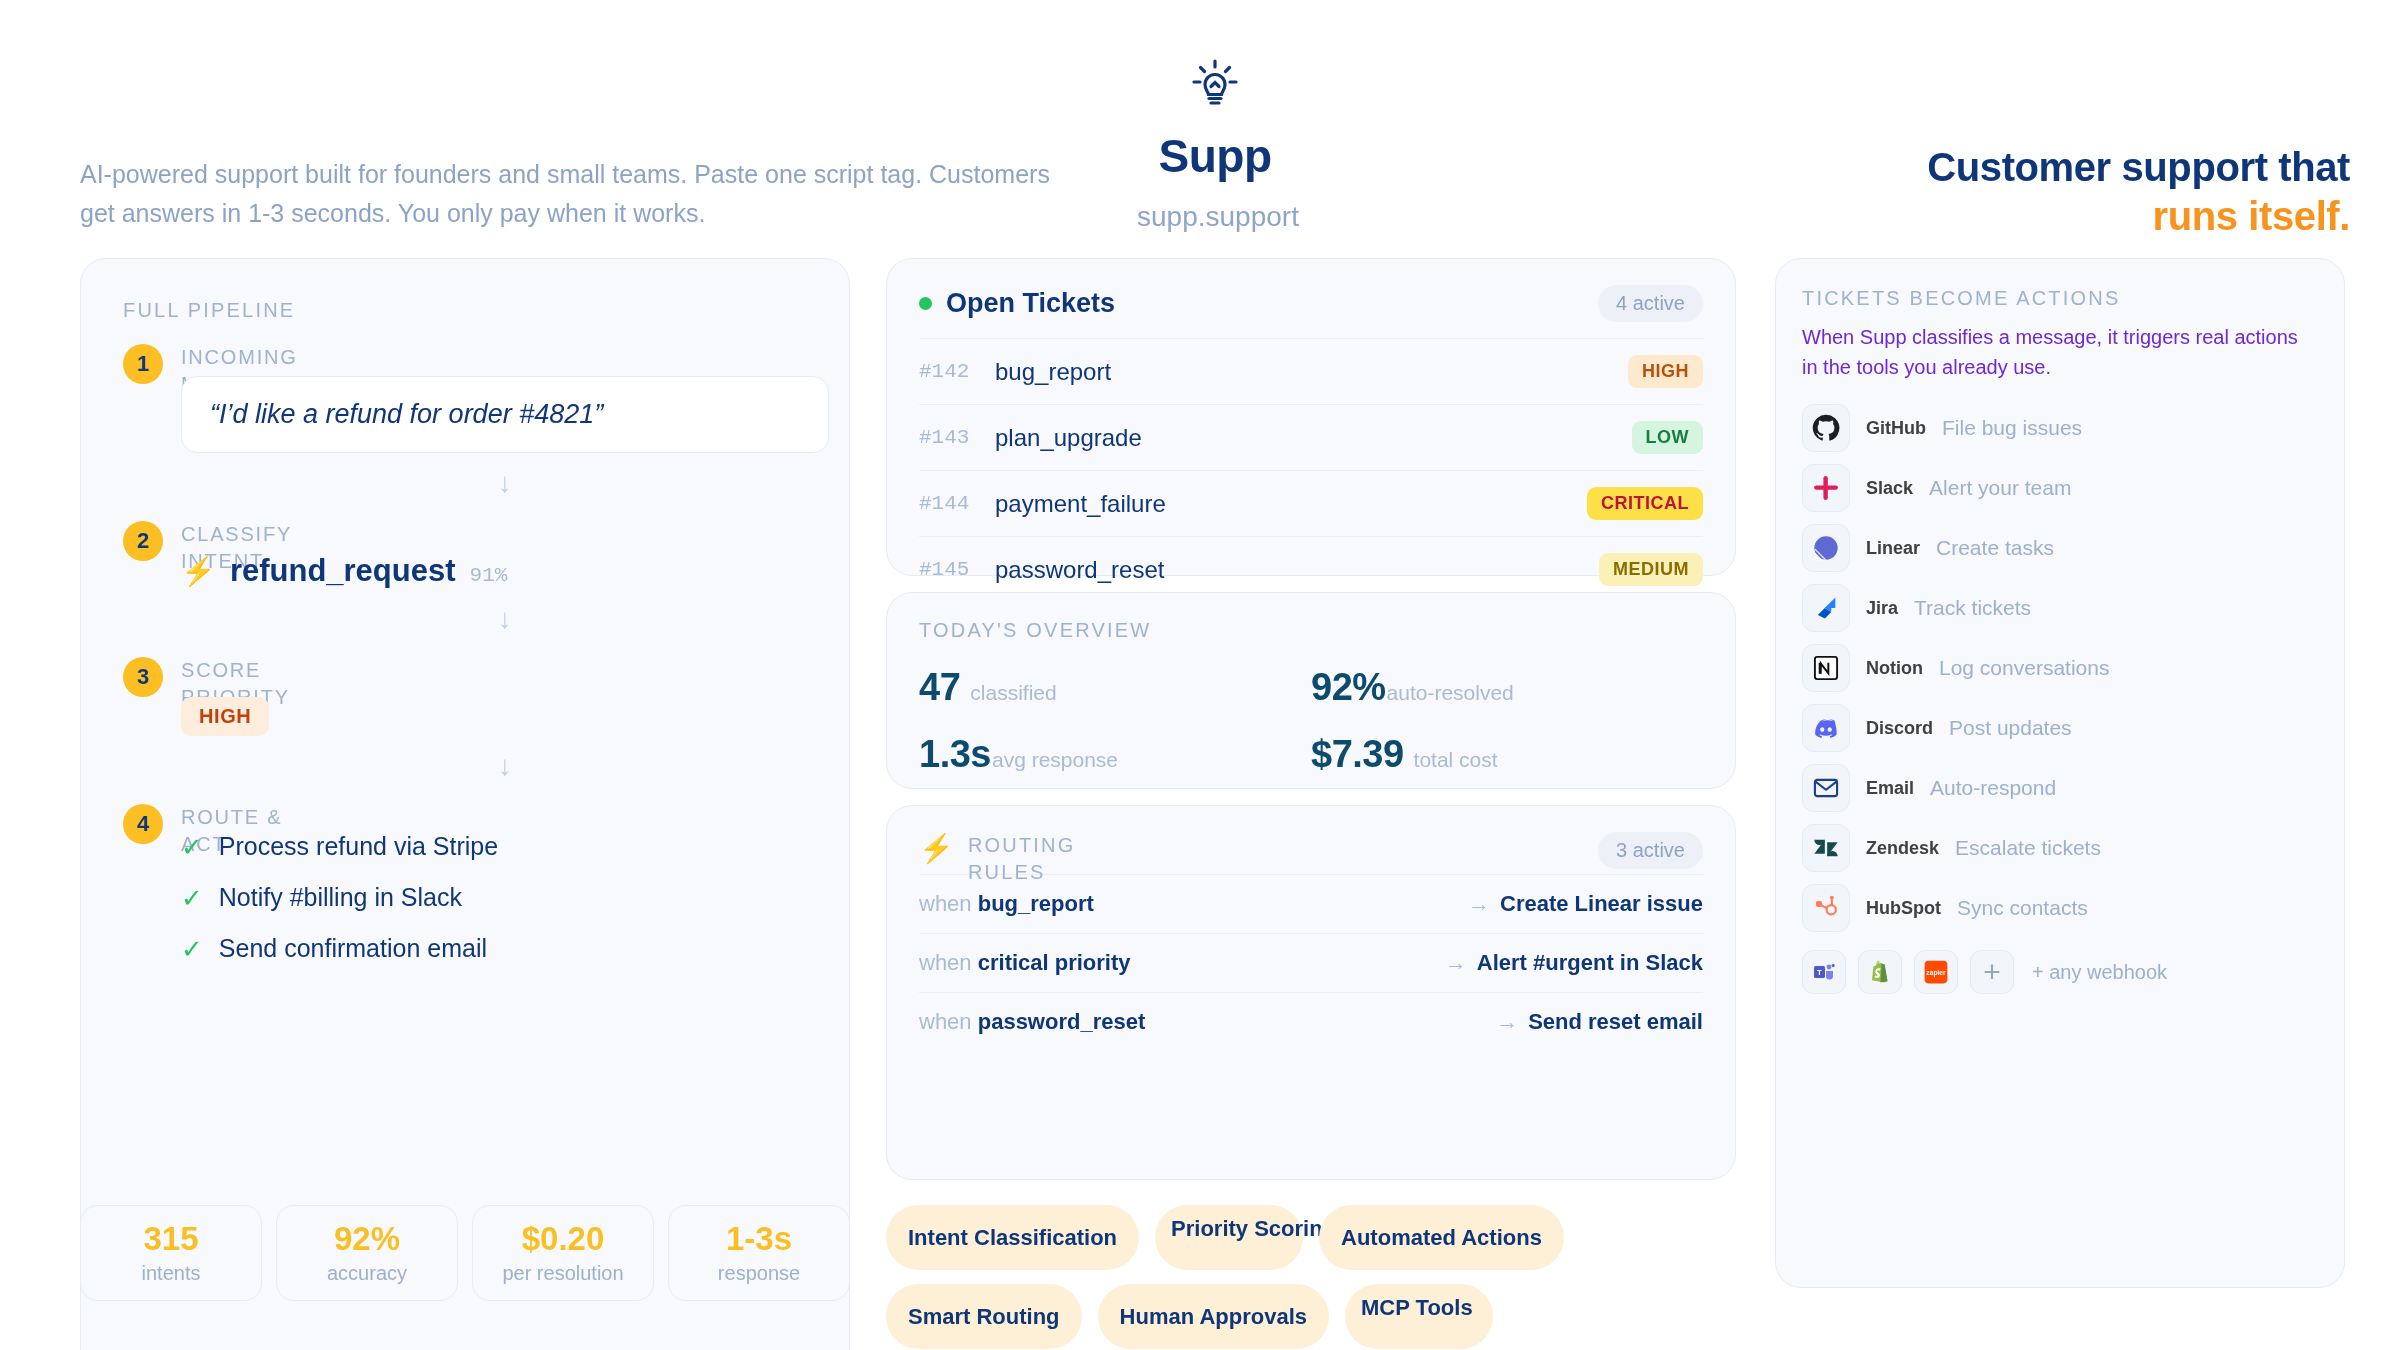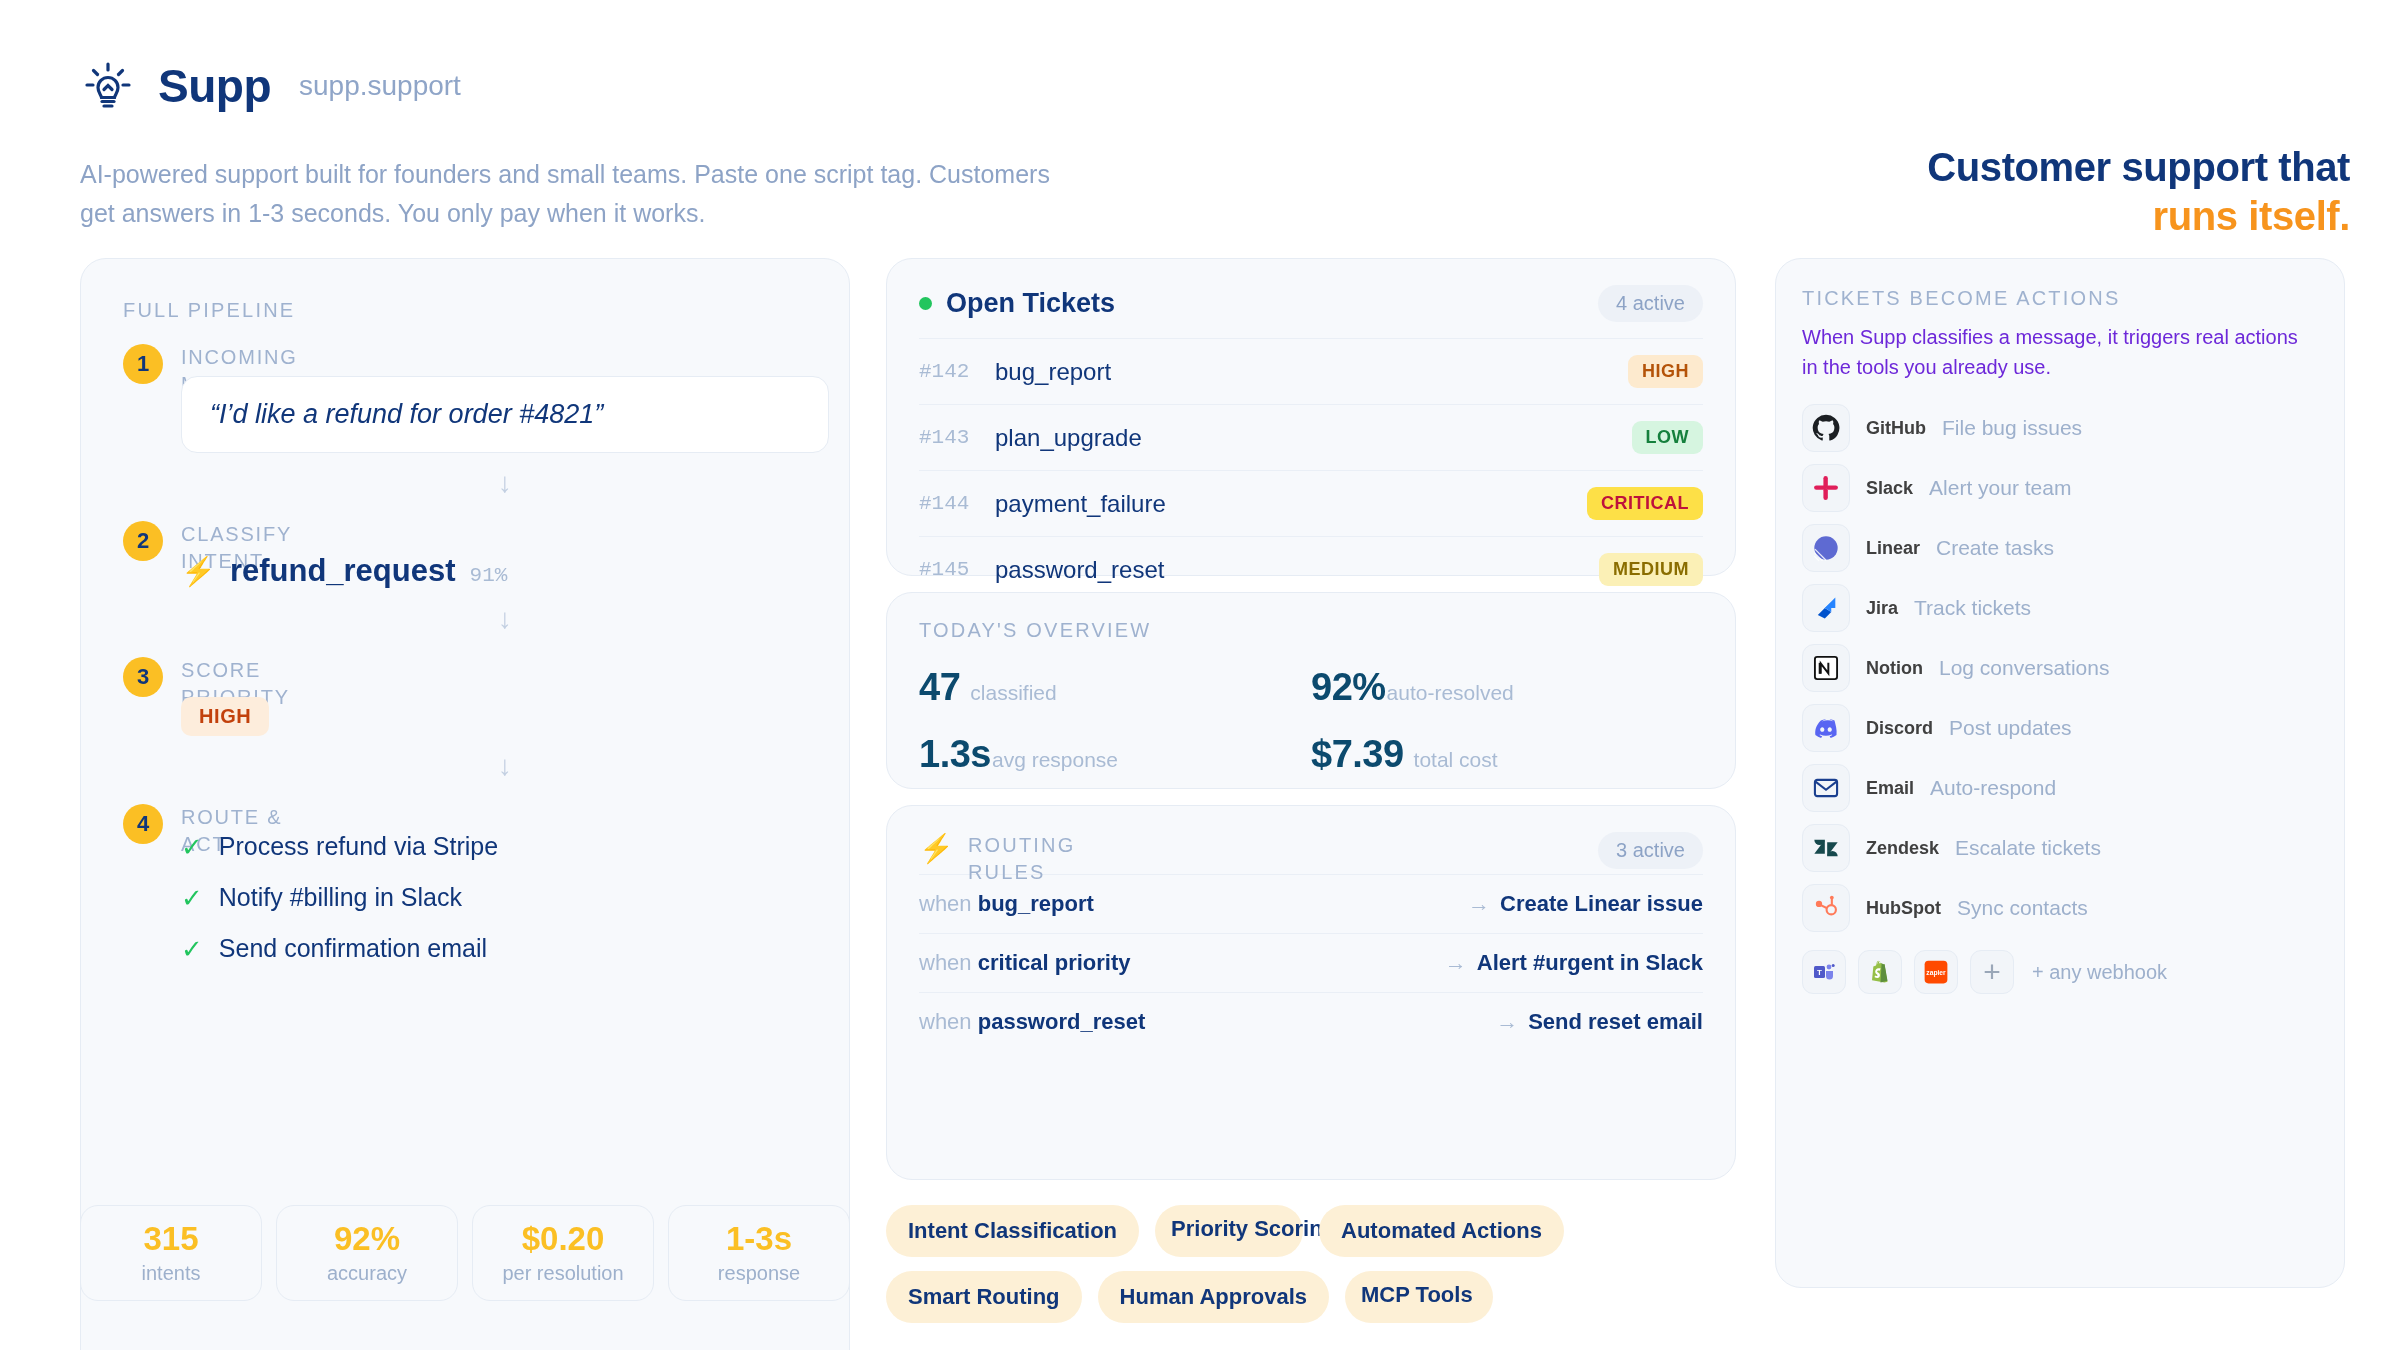--- a/index.html
+++ b/index.html
@@ -6,21 +6,21 @@
   html, body {
     width: 2400px; height: 1350px;
     background: #ffffff;
     font-family: "Liberation Sans", sans-serif;
     overflow: hidden;
   }
   .page { position: relative; width: 2400px; height: 1350px; }
 
   
   .header { position: absolute; left: 80px; top: 55px; width: 2270px; }
-  .brand-row { display: flex; align-items: center; gap: 22px; height: 62px; }
+  .brand-row { display: flex; align-items: center; gap: 22px; height: 62px; flex-direction: column; }
   .logo-icon { width: 56px; height: 56px; flex: none; }
   .brand-name {
     font-size: 46px; font-weight: bold; color: #10367a;
     letter-spacing: -0.5px; line-height: 1;
   }
   .brand-domain { font-size: 28px; color: #8fa5c8; margin-left: 6px; }
   .tagline {
     position: absolute; left: 0; top: 100px; width: 1000px;
     font-size: 25px; line-height: 1.55; color: #8da3c6;
   }
@@ -170,21 +170,21 @@
   
   .tags-wrap {
     position: absolute; left: 886px; top: 1205px;
     width: 850px; display: flex; flex-wrap: wrap; gap: 14px 16px;
     align-content: flex-start;
   }
   .tag-pill {
     background: #fdf0d6; color: #10367a;
     font-size: 22px; font-weight: bold;
     padding: 11px 22px; border-radius: 999px;
-    height: 52px; display: flex; align-items: center;
+    height: 65px; display: flex; align-items: center;
     white-space: nowrap;
   }
   .tag-pill.two-word { width: 148px; display: block; line-height: 1.15; padding: 11px 16px; }
 </style>
 </head>
 <body>
 
 <div class="page">
 
   <div class="header">

